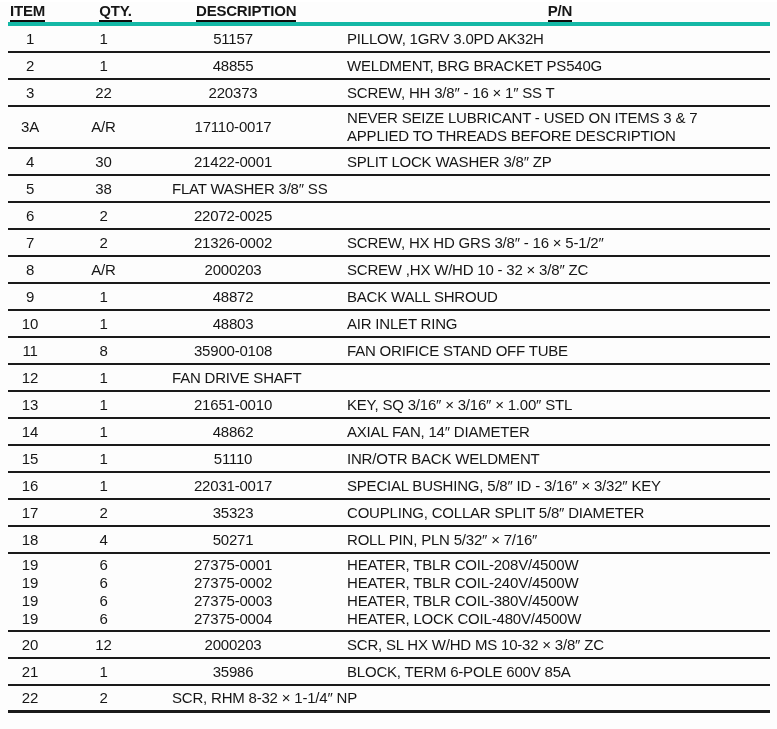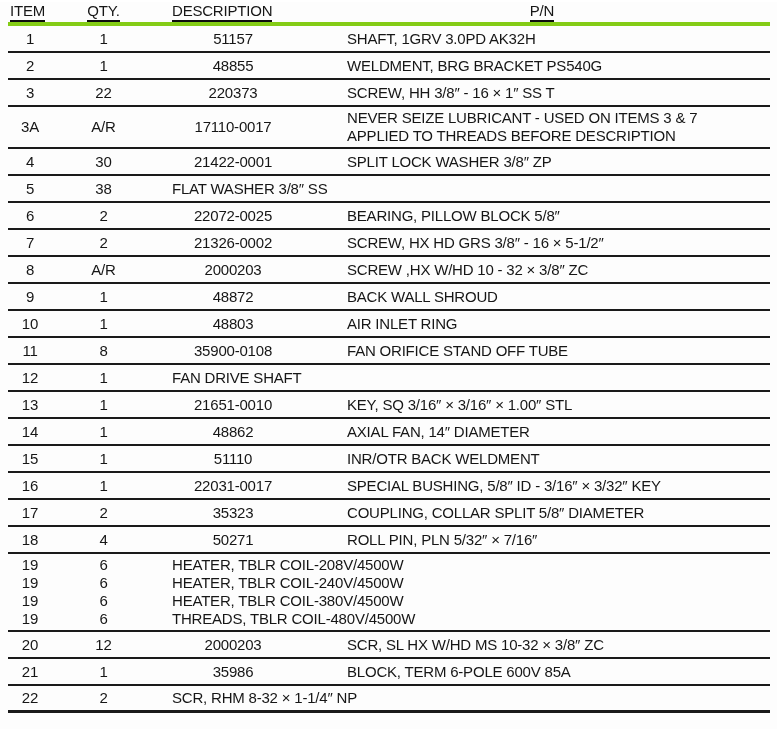--- a/index.html
+++ b/index.html
@@ -28,22 +28,23 @@
     align-items: center;
     box-sizing: border-box;
     min-height: 27px;
     padding: 2px 0;
     border-bottom: 2px solid #1a1a1a;
   }
   .row.header-row {
     min-height: 22px;
     padding: 0;
     align-items: start;
-    border-bottom: 4px solid #84cc16;
-    font-weight: normal;
+    border-bottom: 4px solid #14b8a6;
+    font-weight: bold;
+    gap: 12px;
   }
   .row:last-child {
     border-bottom-width: 3px;
   }
   .cell {
     box-sizing: border-box;
   }
   .line {
     line-height: 18px;
     font-size: 15px;
@@ -90,21 +91,21 @@
           <div class="cell c-item">
             <div class="line">1</div>
           </div>
           <div class="cell c-qty">
             <div class="line">1</div>
           </div>
           <div class="cell c-pn">
             <div class="line">51157</div>
           </div>
           <div class="cell c-desc">
-            <div class="line">SHAFT, 1GRV 3.0PD AK32H</div>
+            <div class="line">PILLOW, 1GRV 3.0PD AK32H</div>
           </div>
         </div>
         <div class="row">
           <div class="cell c-item">
             <div class="line">2</div>
           </div>
           <div class="cell c-qty">
             <div class="line">1</div>
           </div>
           <div class="cell c-pn">
@@ -170,23 +171,20 @@
         </div>
         <div class="row">
           <div class="cell c-item">
             <div class="line">6</div>
           </div>
           <div class="cell c-qty">
             <div class="line">2</div>
           </div>
           <div class="cell c-pn">
             <div class="line">22072-0025</div>
-          </div>
-          <div class="cell c-desc">
-            <div class="line">BEARING, PILLOW BLOCK 5/8″</div>
           </div>
         </div>
         <div class="row">
           <div class="cell c-item">
             <div class="line">7</div>
           </div>
           <div class="cell c-qty">
             <div class="line">2</div>
           </div>
           <div class="cell c-pn">
@@ -353,25 +351,31 @@
             <div class="line">19</div>
             <div class="line">19</div>
             <div class="line">19</div>
           </div>
           <div class="cell c-qty">
             <div class="line">6</div>
             <div class="line">6</div>
             <div class="line">6</div>
             <div class="line">6</div>
           </div>
+          <div class="cell c-pn">
+            <div class="line">27375-0001</div>
+            <div class="line">27375-0002</div>
+            <div class="line">27375-0003</div>
+            <div class="line">27375-0004</div>
+          </div>
           <div class="cell c-desc">
             <div class="line">HEATER, TBLR COIL-208V/4500W</div>
             <div class="line">HEATER, TBLR COIL-240V/4500W</div>
             <div class="line">HEATER, TBLR COIL-380V/4500W</div>
-            <div class="line">THREADS, TBLR COIL-480V/4500W</div>
+            <div class="line">HEATER, LOCK COIL-480V/4500W</div>
           </div>
         </div>
         <div class="row">
           <div class="cell c-item">
             <div class="line">20</div>
           </div>
           <div class="cell c-qty">
             <div class="line">12</div>
           </div>
           <div class="cell c-pn">

